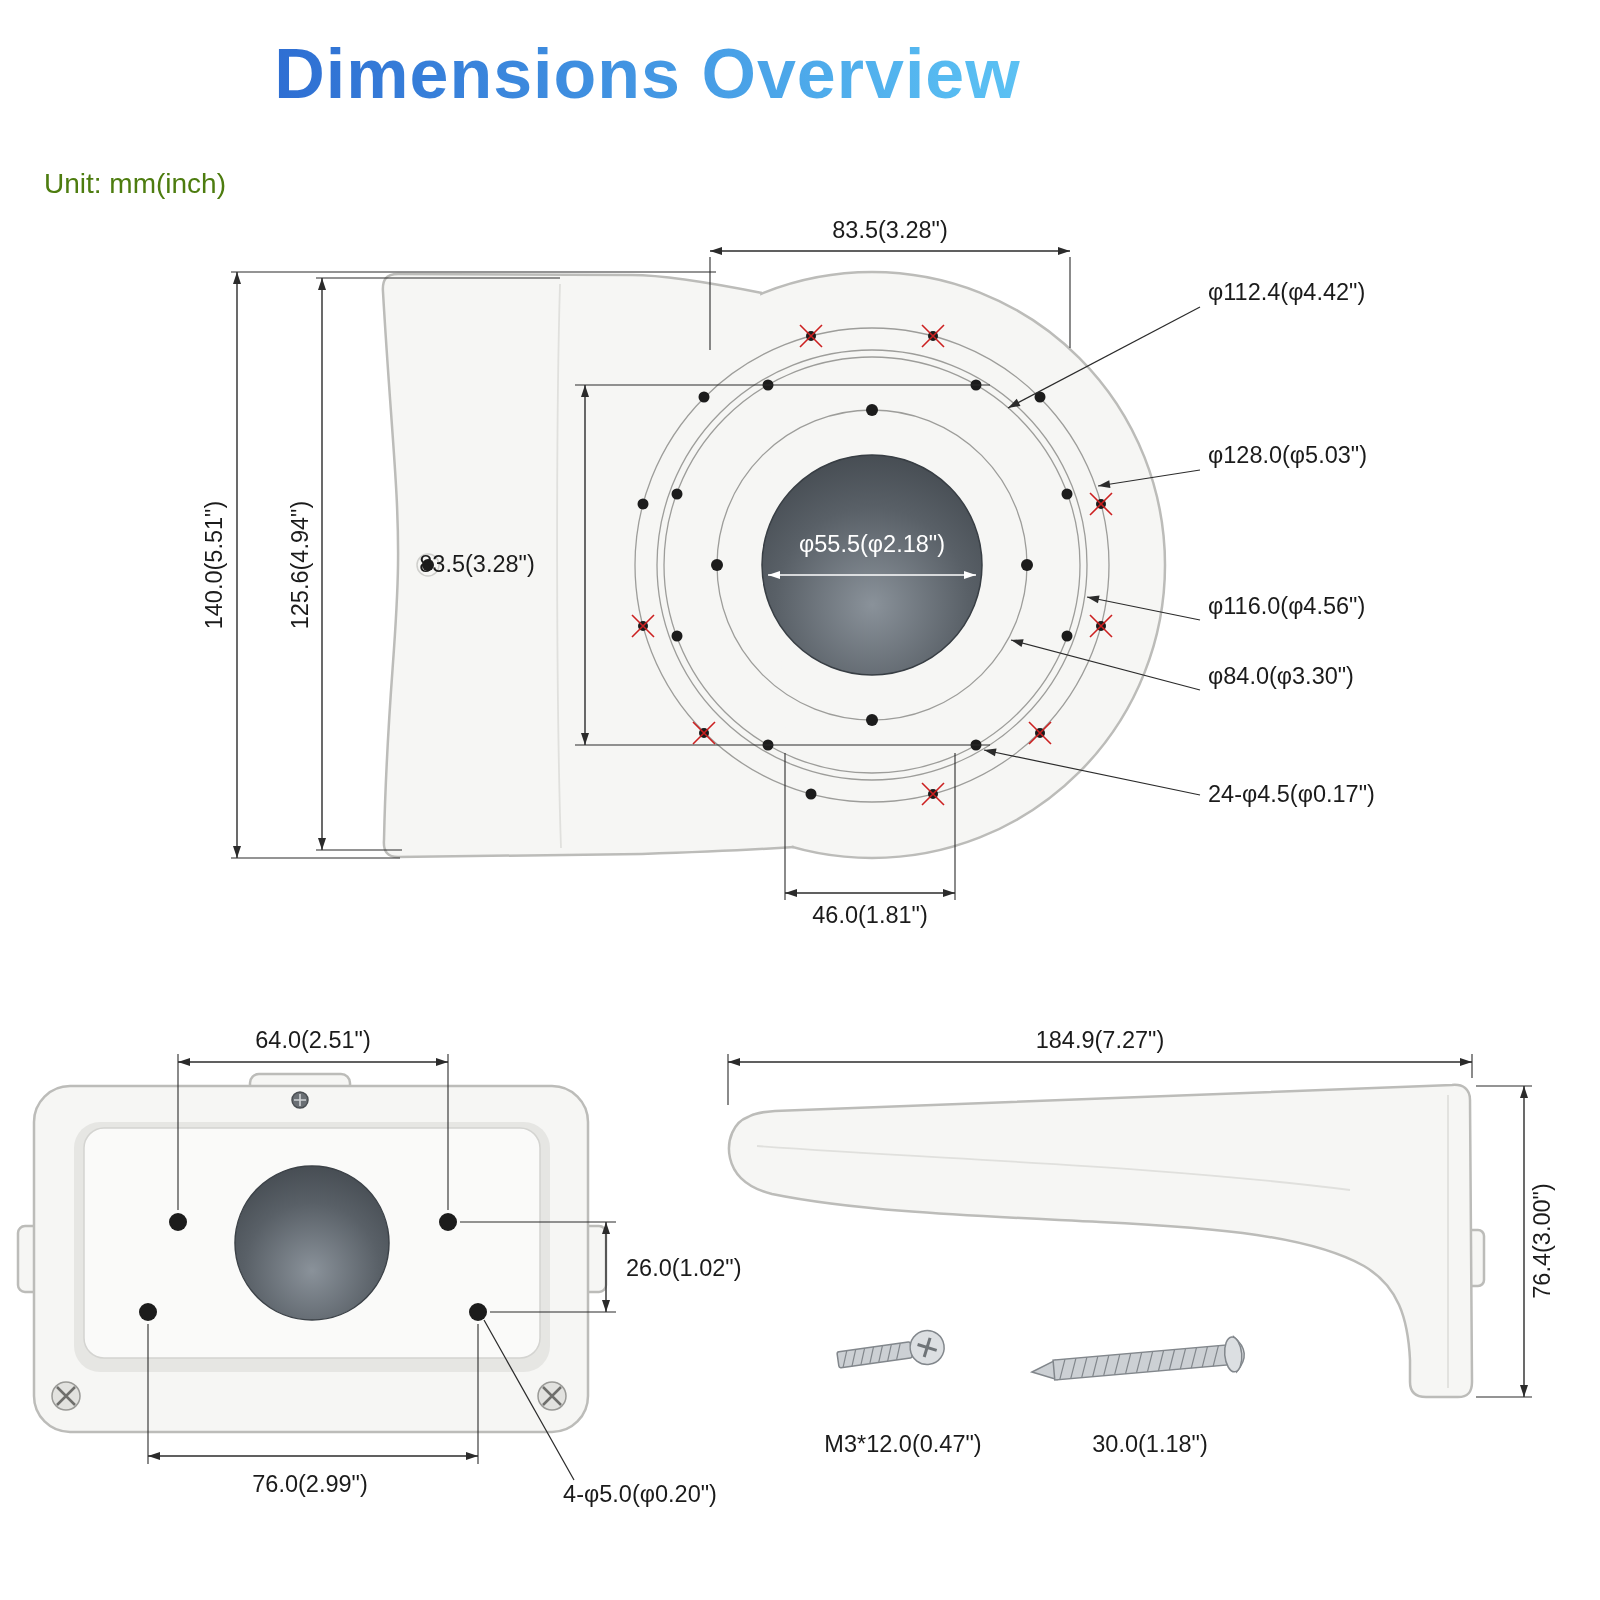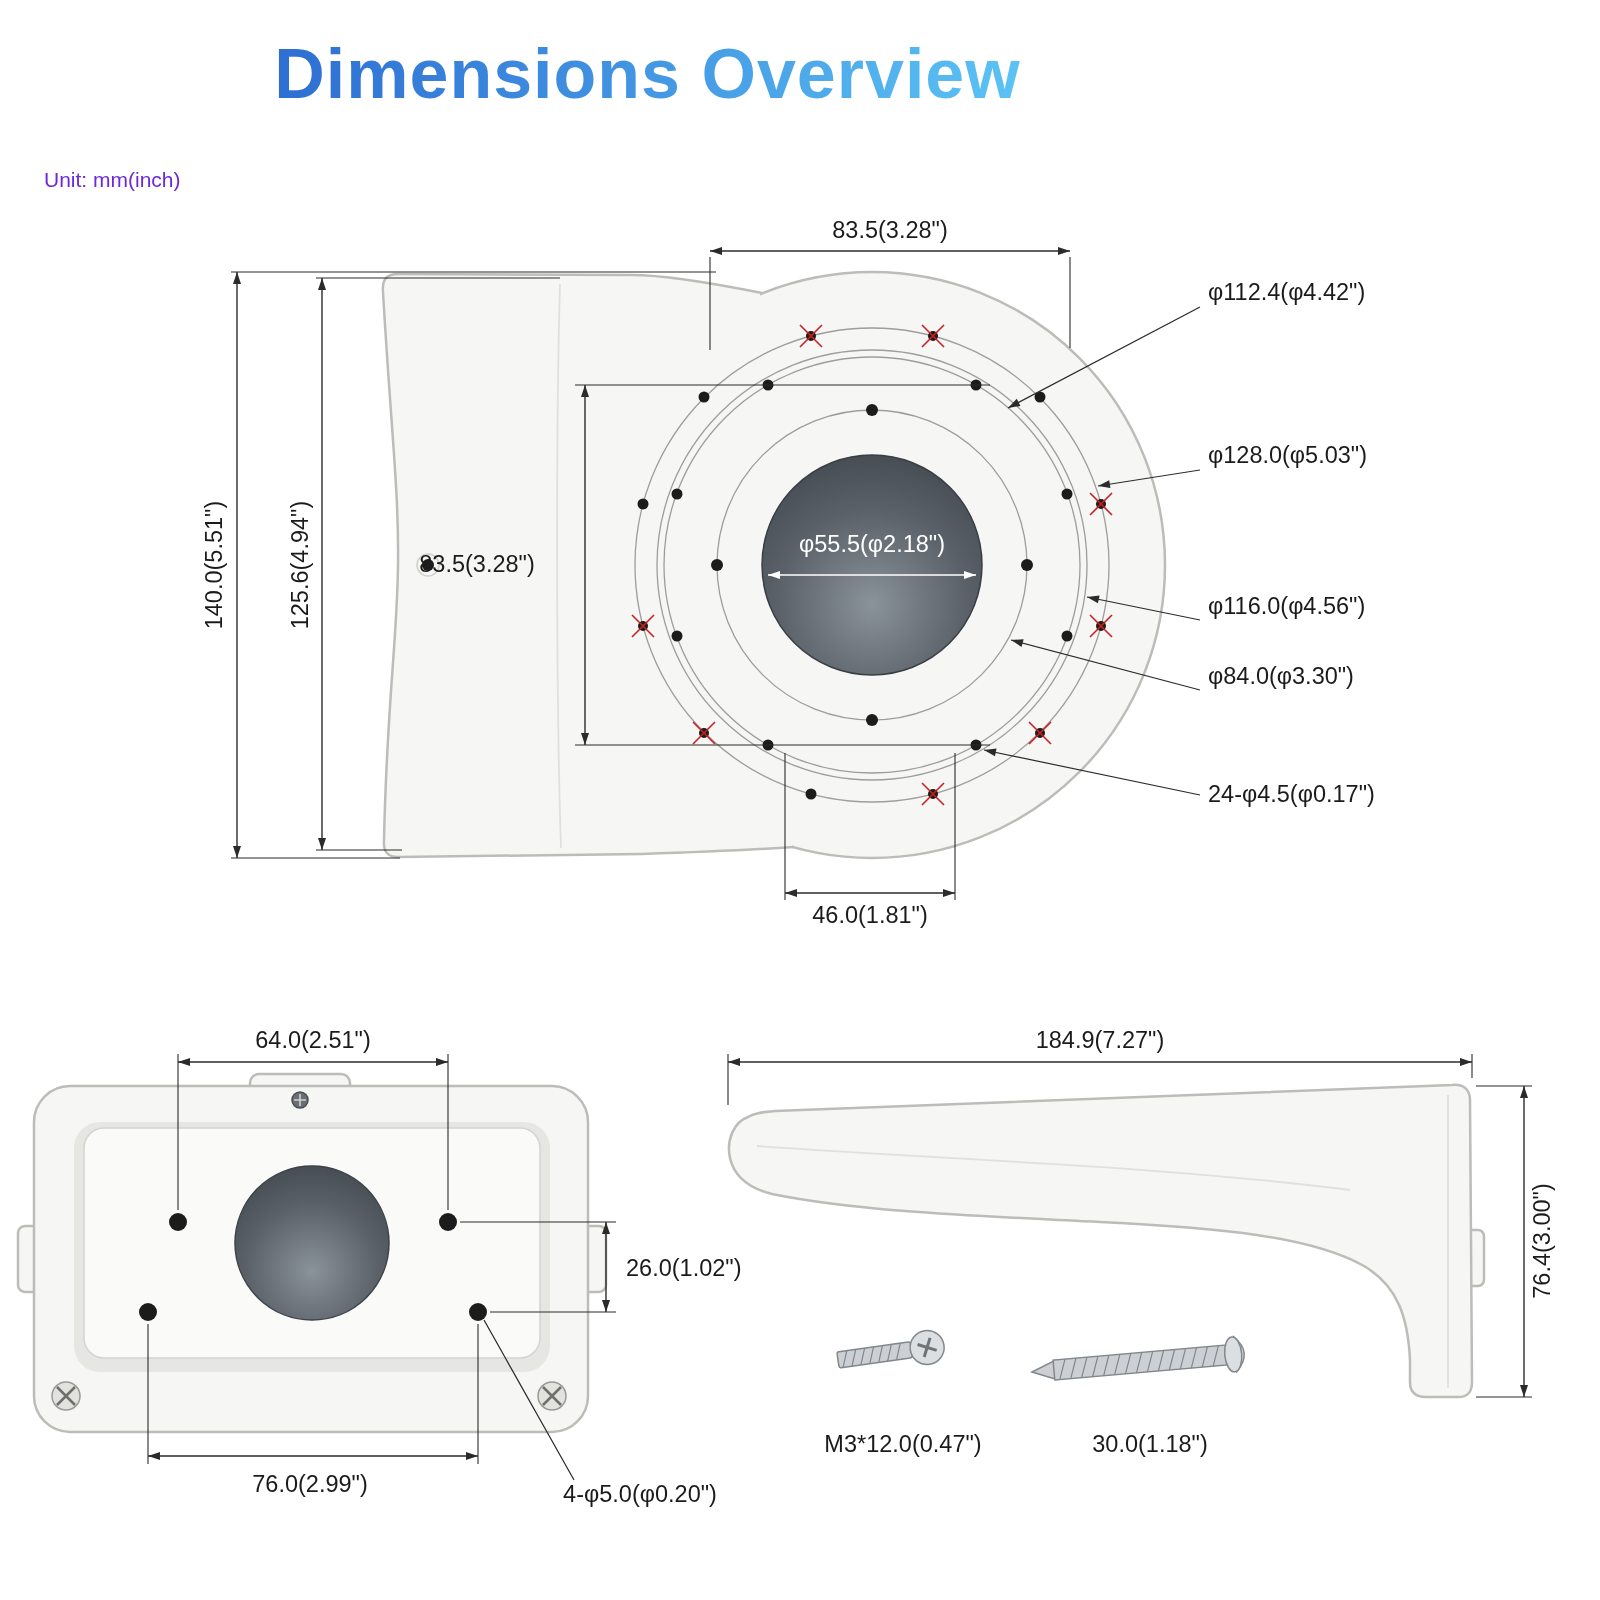--- a/index.html
+++ b/index.html
@@ -4,21 +4,21 @@
 <style>
   html,body{margin:0;padding:0;width:1600px;height:1600px;background:#ffffff;overflow:hidden;}
   body{font-family:"Liberation Sans",sans-serif;position:relative;}
   .title{
     position:absolute;top:34px;left:0;width:1295px;text-align:center;
     font-size:70px;font-weight:bold;letter-spacing:1px;
     background:linear-gradient(90deg,#2a66cf 15%,#3f8fe0 45%,#58bdf2 75%,#6fd2f8 95%);
     -webkit-background-clip:text;background-clip:text;color:transparent;
   }
   .unit{
-    position:absolute;top:168px;left:44px;font-size:21px;color:#6d28d9;
+    position:absolute;top:168px;left:44px;font-size:28px;color:#4d7c0f;
   }
   svg{position:absolute;top:0;left:0;}
   svg text{font-family:"Liberation Sans",sans-serif;font-size:23.5px;fill:#1b1b1b;}
   .dim{stroke:#2b2b2b;stroke-width:1.4;fill:none;}
   .ext{stroke:#2b2b2b;stroke-width:1.1;fill:none;}
   .lead{stroke:#2b2b2b;stroke-width:1.2;fill:none;}
   .guide{stroke:#9d9d9a;stroke-width:1.3;fill:none;}
   .bodyfill{fill:#f6f6f4;}
   .bodyline{fill:none;stroke:#bcbcb9;stroke-width:2.5;}
   .bodyshape{fill:#f6f6f4;stroke:#bcbcb9;stroke-width:2.5;}

